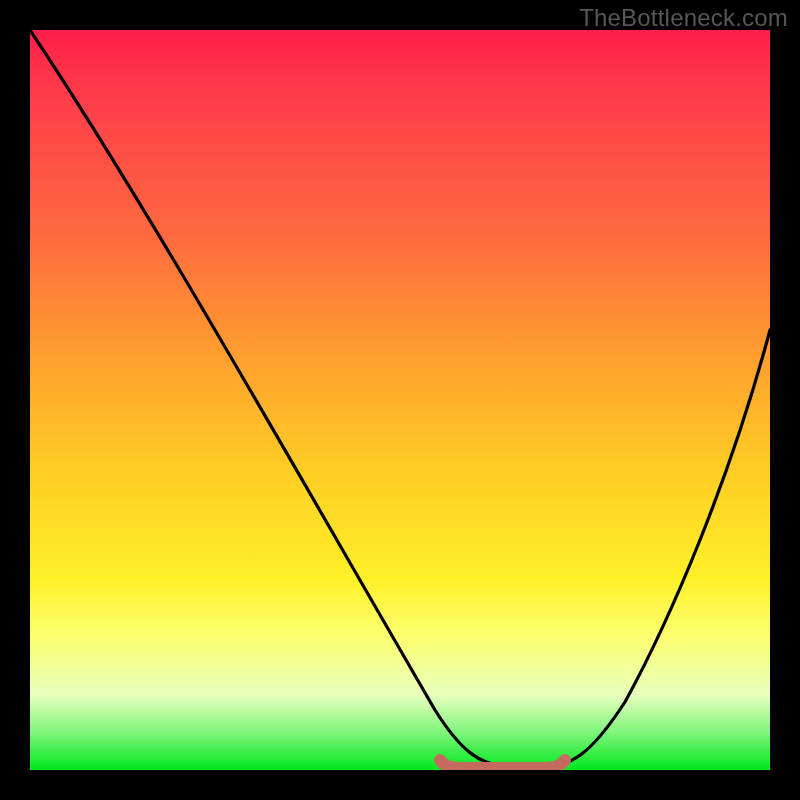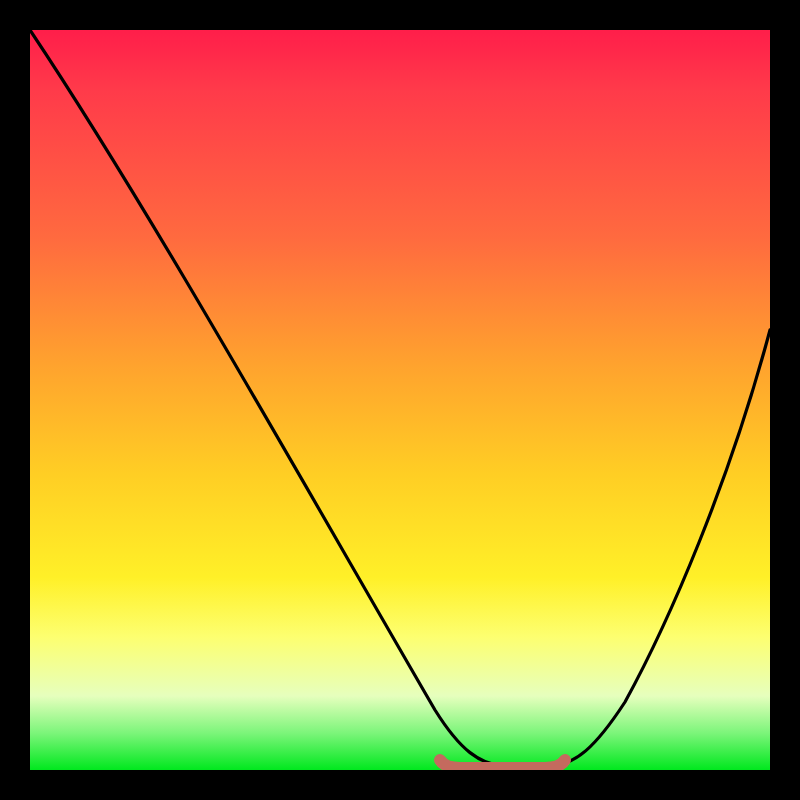--- a/index.html
+++ b/index.html
@@ -51,20 +51,21 @@
     inset: 0;
     width: 740px;
     height: 740px;
   }
 </style>
 </head>
 <body>
 
 <div class="frame">
 
+  <div class="watermark">TheBottleneck.com</div>
 
   <div class="plot-area">
 
     <svg class="curve" viewBox="0 0 740 740" preserveAspectRatio="none">
 
       <path d="M 0 0
                C 120 180, 260 430, 405 680
                C 430 720, 450 735, 475 736
                L 520 736
                C 545 735, 565 718, 595 672

